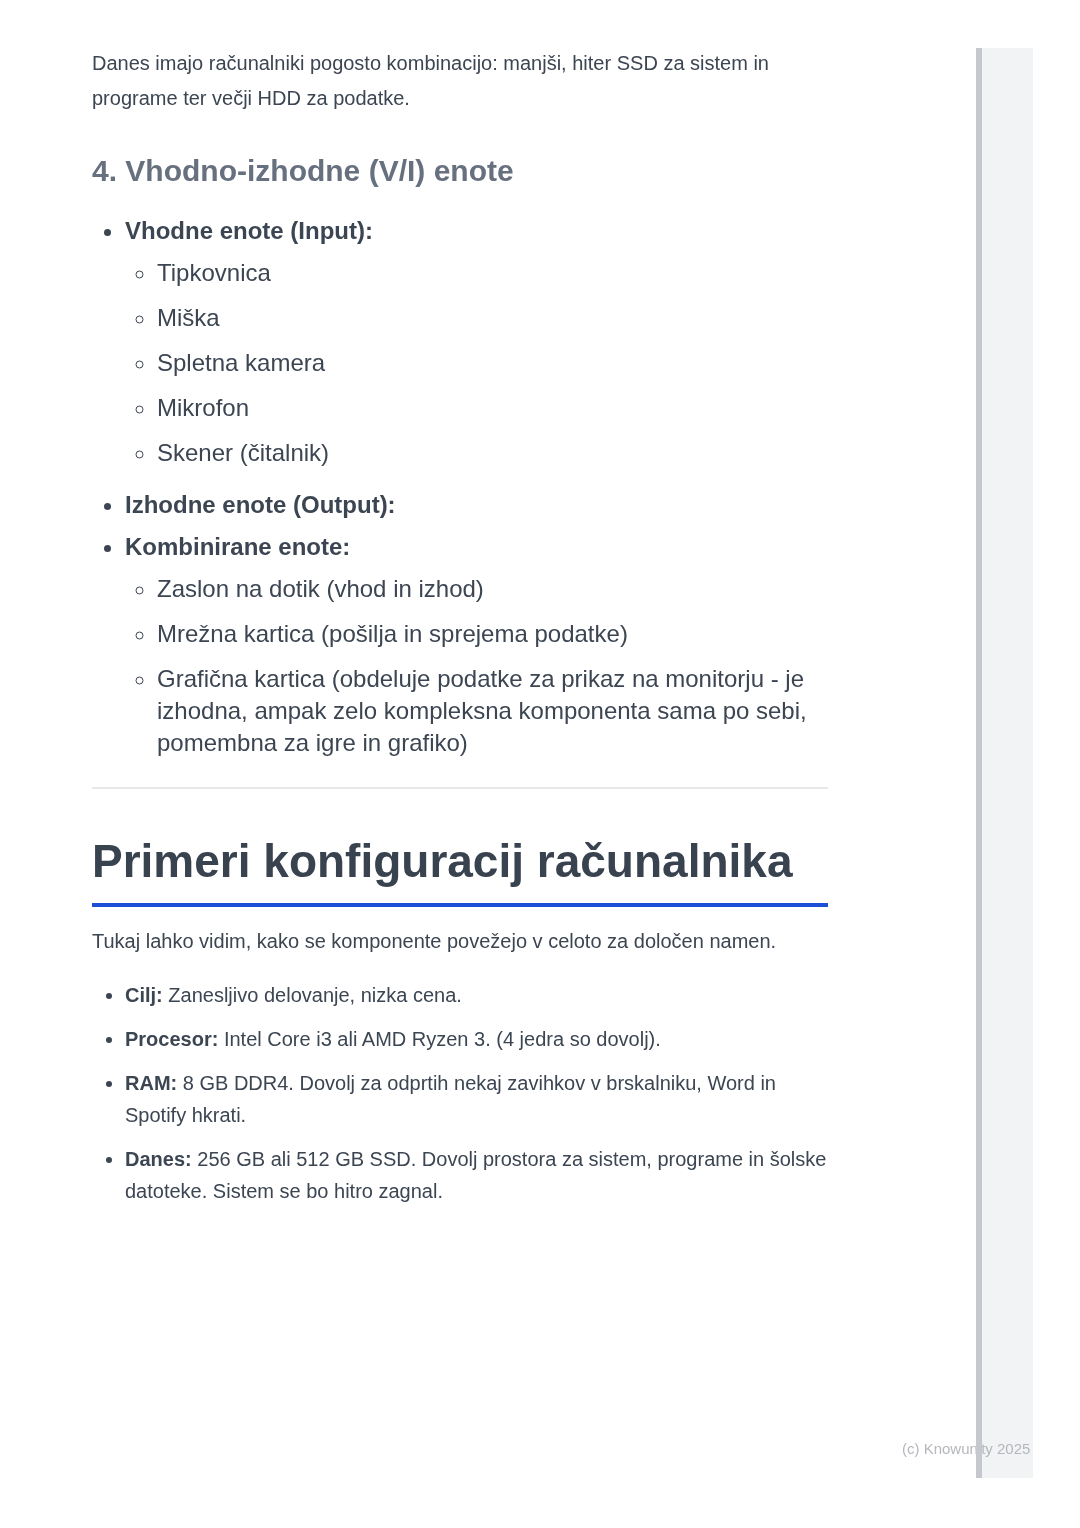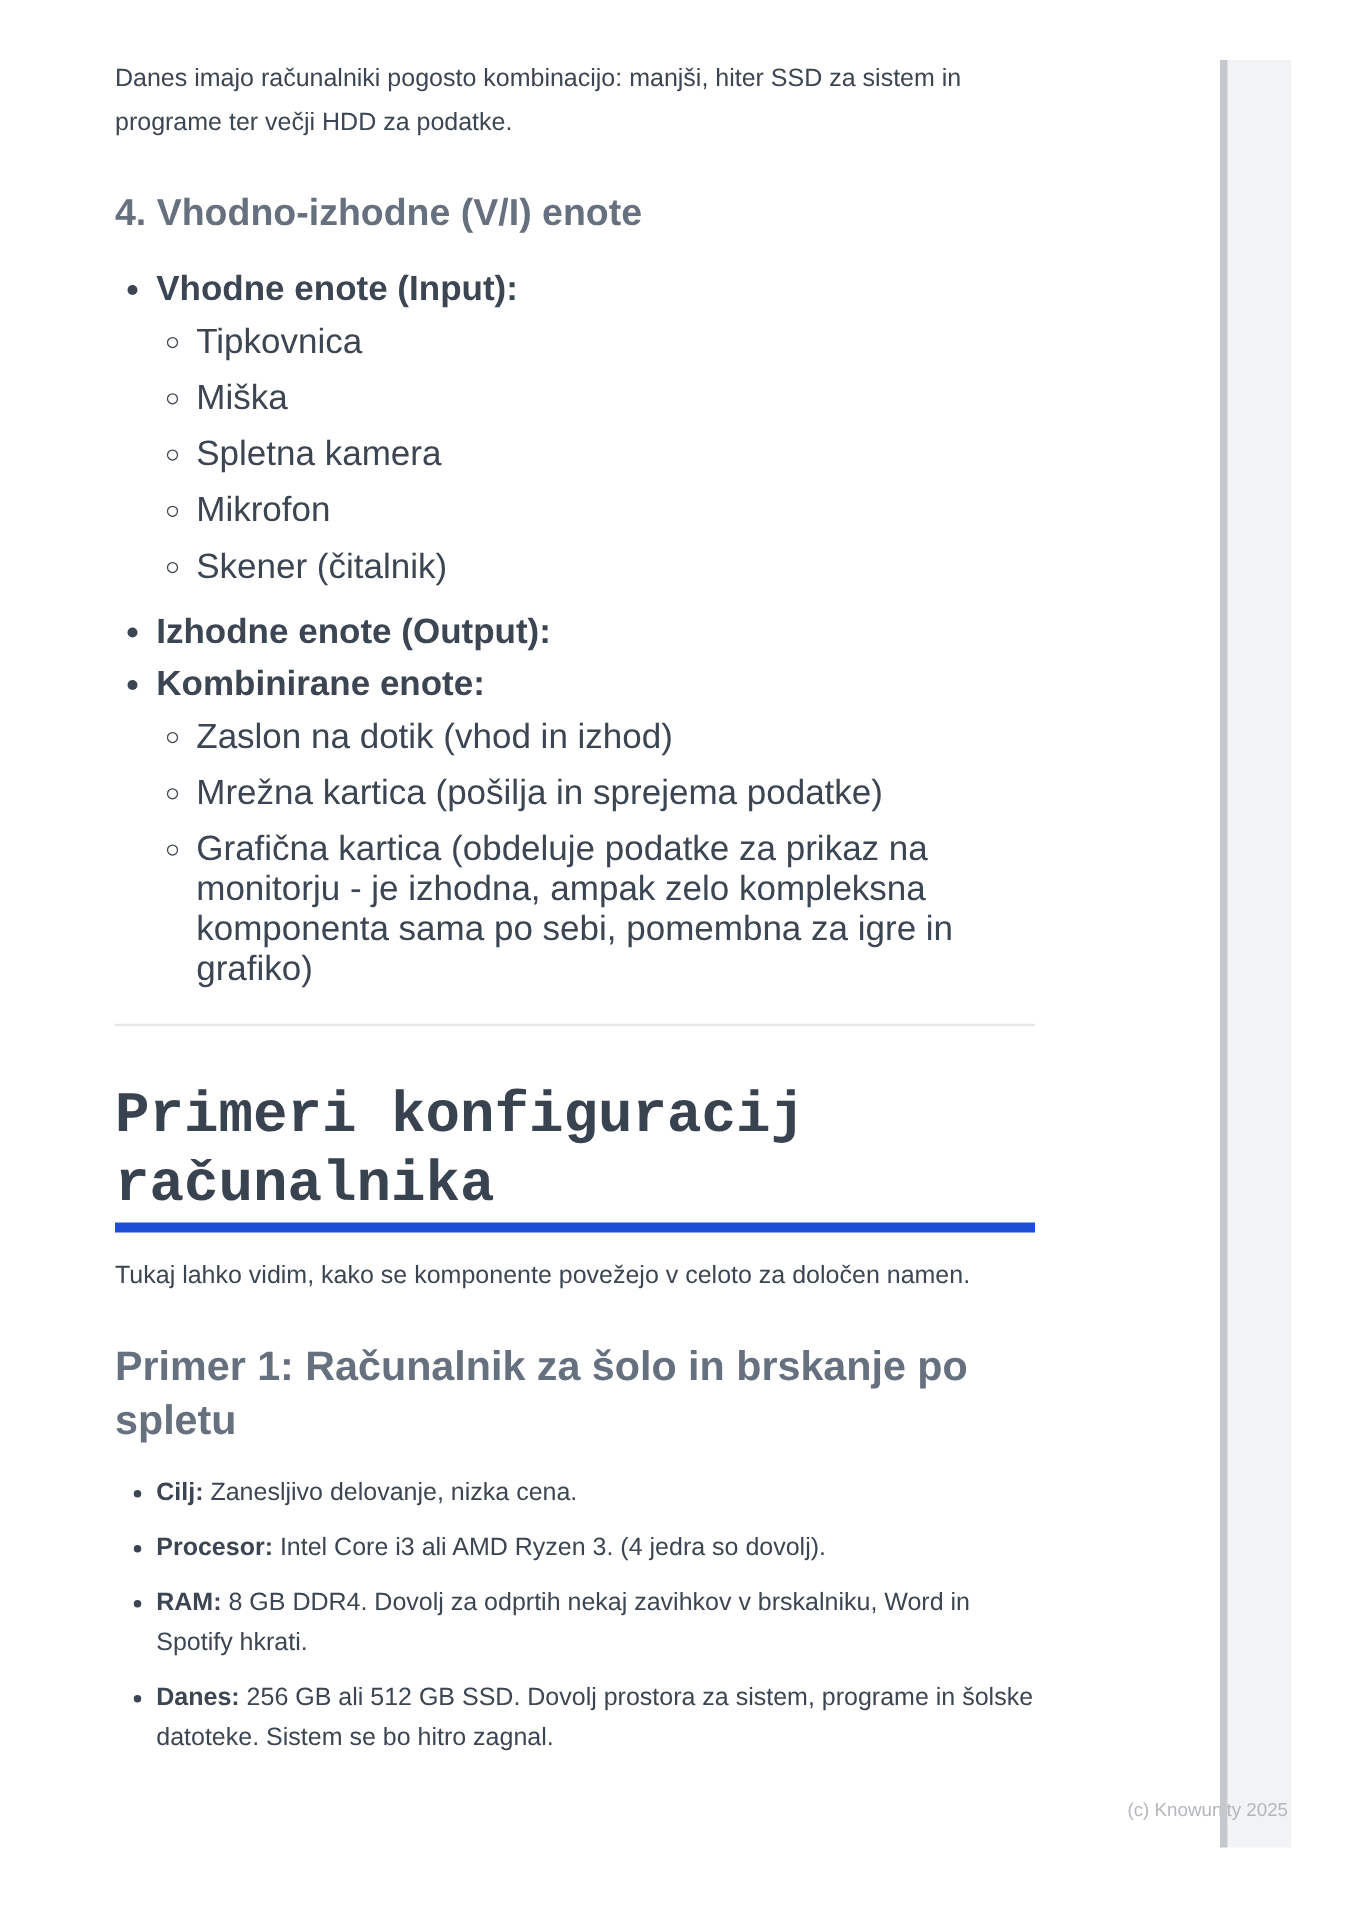--- a/index.html
+++ b/index.html
@@ -33,21 +33,21 @@
     font-weight: 600;
     color: #67707e;
     line-height: 1.3;
     margin: 35px 0 0 0;
   }
   p.lead   { margin-top: 6px; }
   ul.top {
     list-style: disc;
     margin: 25px 0 0 0;
     padding-left: 33px;
-    font-size: 28px;
+    font-size: 24px;
   }
   ul.top > li {
     line-height: 32px;
     margin-bottom: 10px;
   }
   .strong { font-weight: 700; }
   ul.sub {
     list-style: circle;
     margin: 10px 0 20px 0;
     padding-left: 32px;
@@ -61,23 +61,22 @@
     border: none;
     border-top: 2px solid #e6e7e9;
     margin: 28px 0 0 0;
   }
   h1 {
     font-size: 46px;
     font-weight: 700;
     color: #39424f;
     line-height: 1.2;
     margin: 45px 0 0 0;
-    padding-bottom: 2px;
-    border-bottom: 8px solid #1d4ed8;
-    font-family: Liberation Mono, monospace;
+    padding-bottom: 14px;
+    border-bottom: 4px solid #1d4ed8;
   }
   p.lead2  { margin-top: 17px; }
   h3 {
     font-size: 33px;
     font-weight: 600;
     color: #67707e;
     line-height: 1.3;
     margin: 34px 0 0 0;
   }
   ul.specs {
@@ -152,21 +151,20 @@
         </ul>
       </li>
     </ul>
 
     <hr class="divider">
 
     <h1>Primeri konfiguracij računalnika</h1>
 
     <p class="body lead2">Tukaj lahko vidim, kako se komponente povežejo v celoto za določen namen.</p>
 
-    <h3>Primer 1: Računalnik za šolo in brskanje po spletu</h3>
 
     <ul class="specs">
       <li><span class="strong">Cilj:</span> <span>Zanesljivo delovanje, nizka cena.</span></li>
       <li><span class="strong">Procesor:</span> <span>Intel Core i3 ali AMD Ryzen 3. (4 jedra so dovolj).</span></li>
       <li><span class="strong">RAM:</span> <span>8 GB DDR4. Dovolj za odprtih nekaj zavihkov v brskalniku, Word in Spotify hkrati.</span></li>
       <li><span class="strong">Danes:</span> <span>256 GB ali 512 GB SSD. Dovolj prostora za sistem, programe in šolske datoteke. Sistem se bo hitro zagnal.</span></li>
     </ul>
 
   </div>
 

